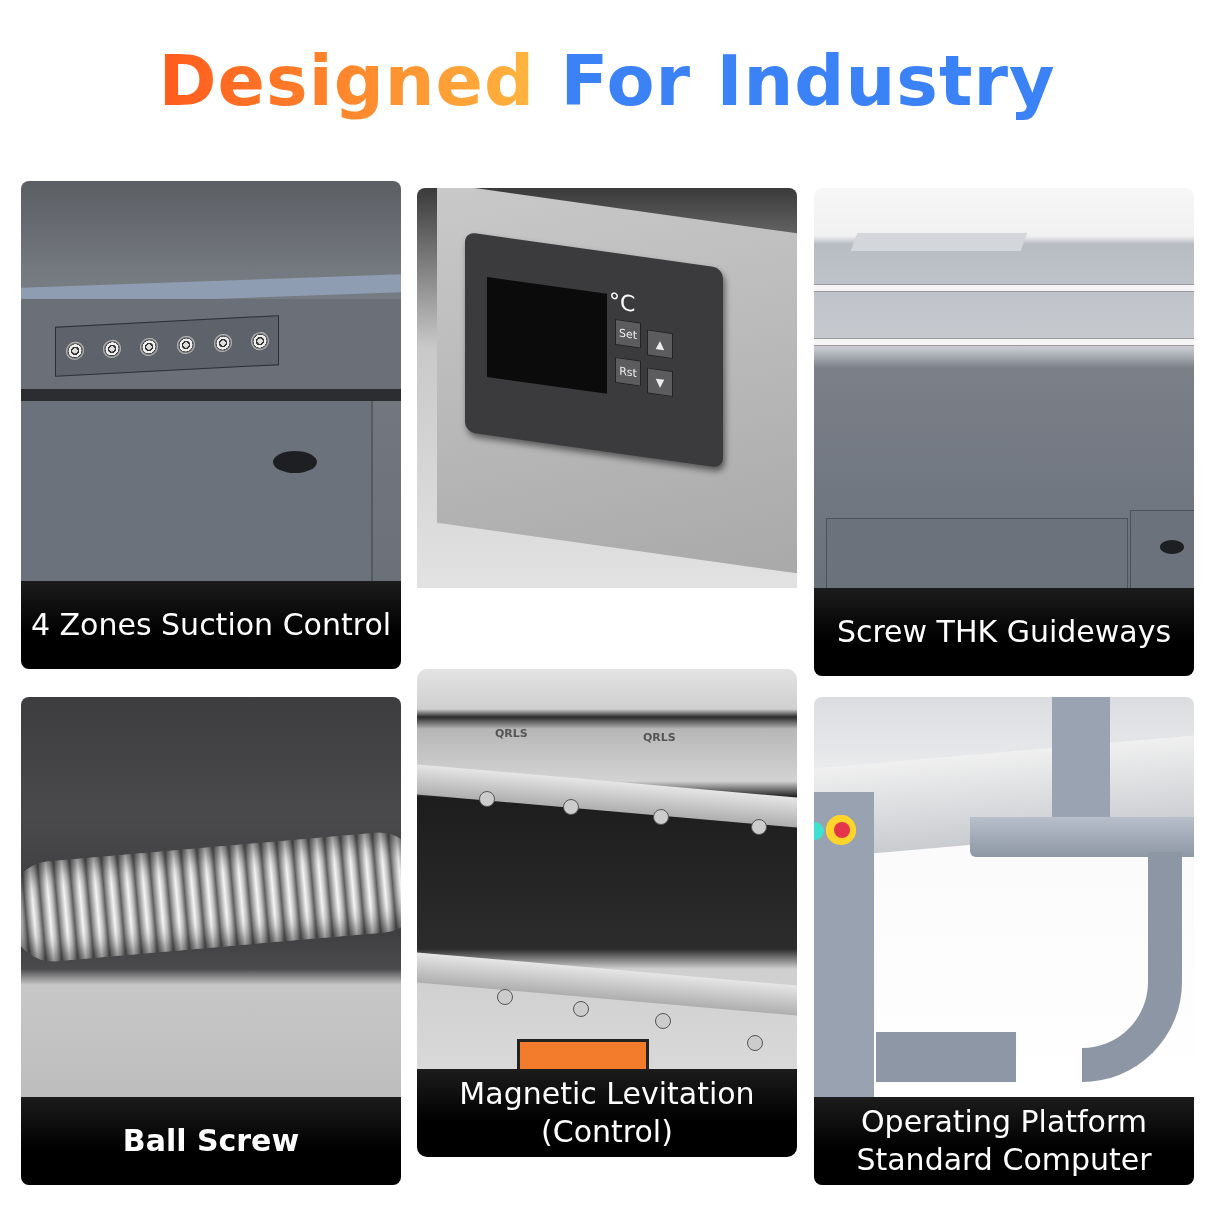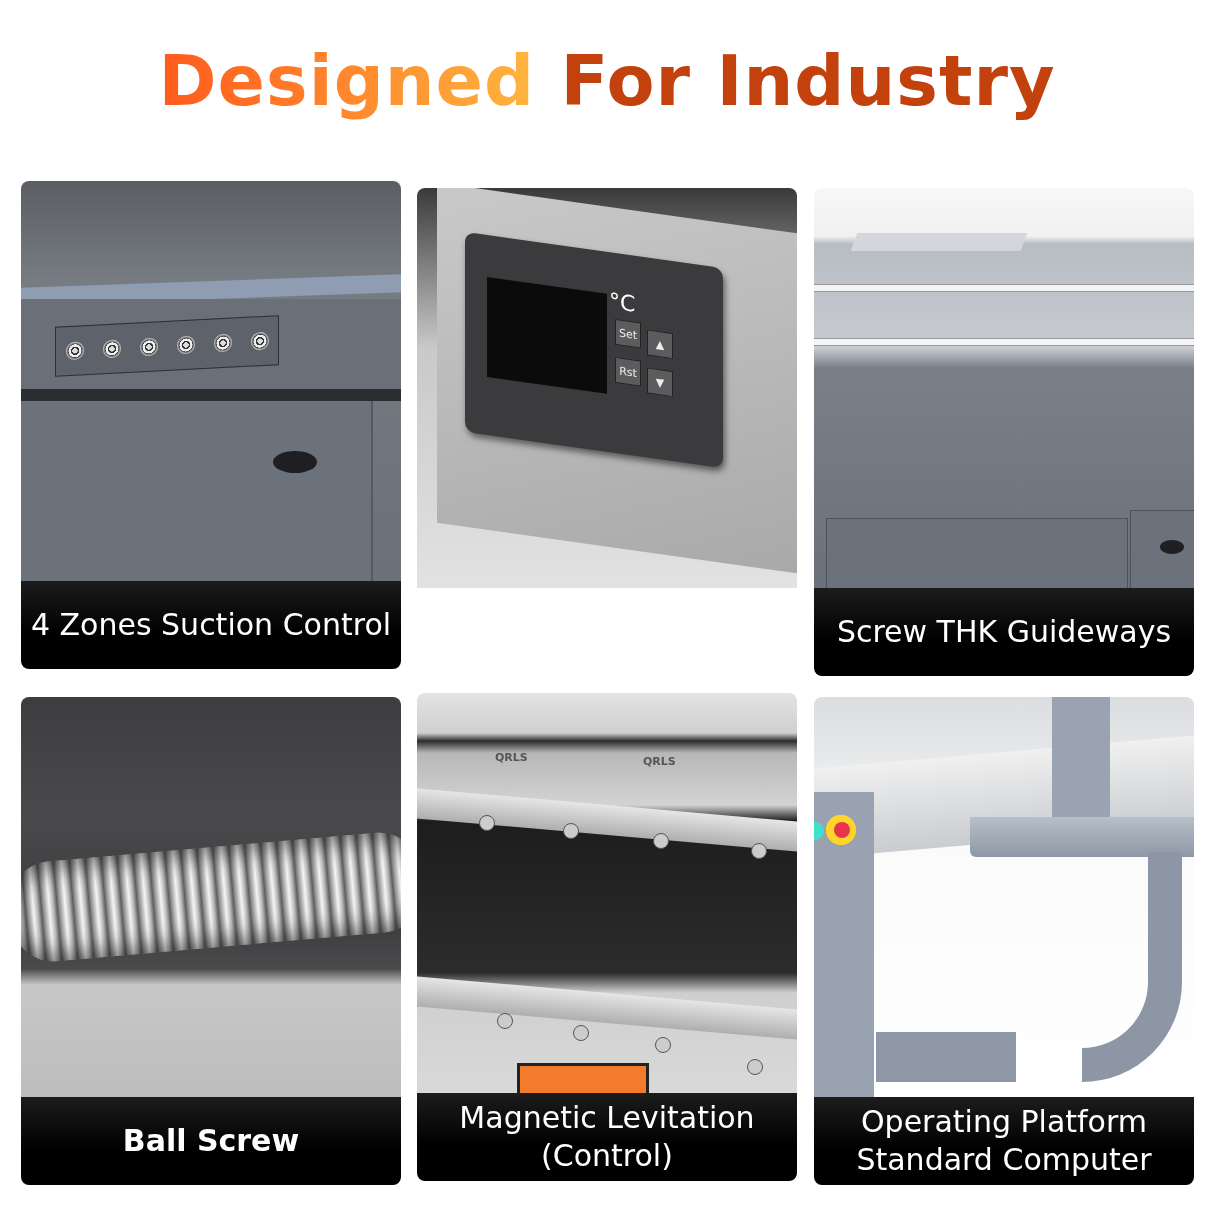--- a/index.html
+++ b/index.html
@@ -2,21 +2,21 @@
 <html><head>
 <meta charset="utf-8">
 <style>
   html, body { margin:0; padding:0; }
   body { width:1214px; height:1214px; background:#ffffff; position:relative; overflow:hidden;
          font-family:"DejaVu Sans", "Liberation Sans", sans-serif; }
   .title { position:absolute; left:0; top:36px; width:1214px; text-align:center;
            font-size:70px; font-weight:bold; letter-spacing:1px; line-height:90px; }
   .title .accent { background:linear-gradient(90deg,#ff5a1c,#ffb53f); -webkit-background-clip:text;
            background-clip:text; color:transparent; }
-  .title .rest { color:#c2410c; }
+  .title .rest { color:#3b82f6; }
   .card { position:absolute; width:380px; height:488px; border-radius:8px; overflow:hidden; }
   .photo { position:absolute; left:0; top:0; width:100%; height:400px; overflow:hidden; }
   .caption { position:absolute; left:0; bottom:0; width:100%; height:88px;
              background:linear-gradient(180deg,#1c1c1c 0%,#000 60%); color:#fff;
              display:flex; align-items:center; justify-content:center; text-align:center;
              font-size:30px; line-height:38px; }
   .caption span { display:block; }
   
   .c1 .photo { background:linear-gradient(180deg,#5b5e63 0%,#777c83 25%,#6b7079 100%); }
   .c1 .ledge { position:absolute; left:0; top:100px; width:100%; height:18px; background:#8f9db2; transform:skewY(-2deg); }
@@ -127,21 +127,21 @@
 
 <div class="card c4" style="left:21px; top:697px;font-weight:bold;">
   <div class="photo">
     <div class="screw"></div>
   </div>
   <div class="caption">
     <span>Ball Screw</span>
   </div>
 </div>
 
-<div class="card c5" style="left:417px; top:693px;">
+<div class="card c5" style="left:417px; top:669px;border-radius:10px;">
   <div class="photo">
     <div class="orls" style="left:78px; top:58px;">QRLS</div>
     <div class="orls" style="left:226px; top:62px;">QRLS</div>
     <div class="bar" style="top:112px;"></div>
     <div class="hole" style="left:62px; top:122px;"></div>
     <div class="hole" style="left:146px; top:130px;"></div>
     <div class="hole" style="left:236px; top:140px;"></div>
     <div class="hole" style="left:334px; top:150px;"></div>
     <div class="bar" style="top:300px;"></div>
     <div class="hole" style="left:80px; top:320px;"></div>

